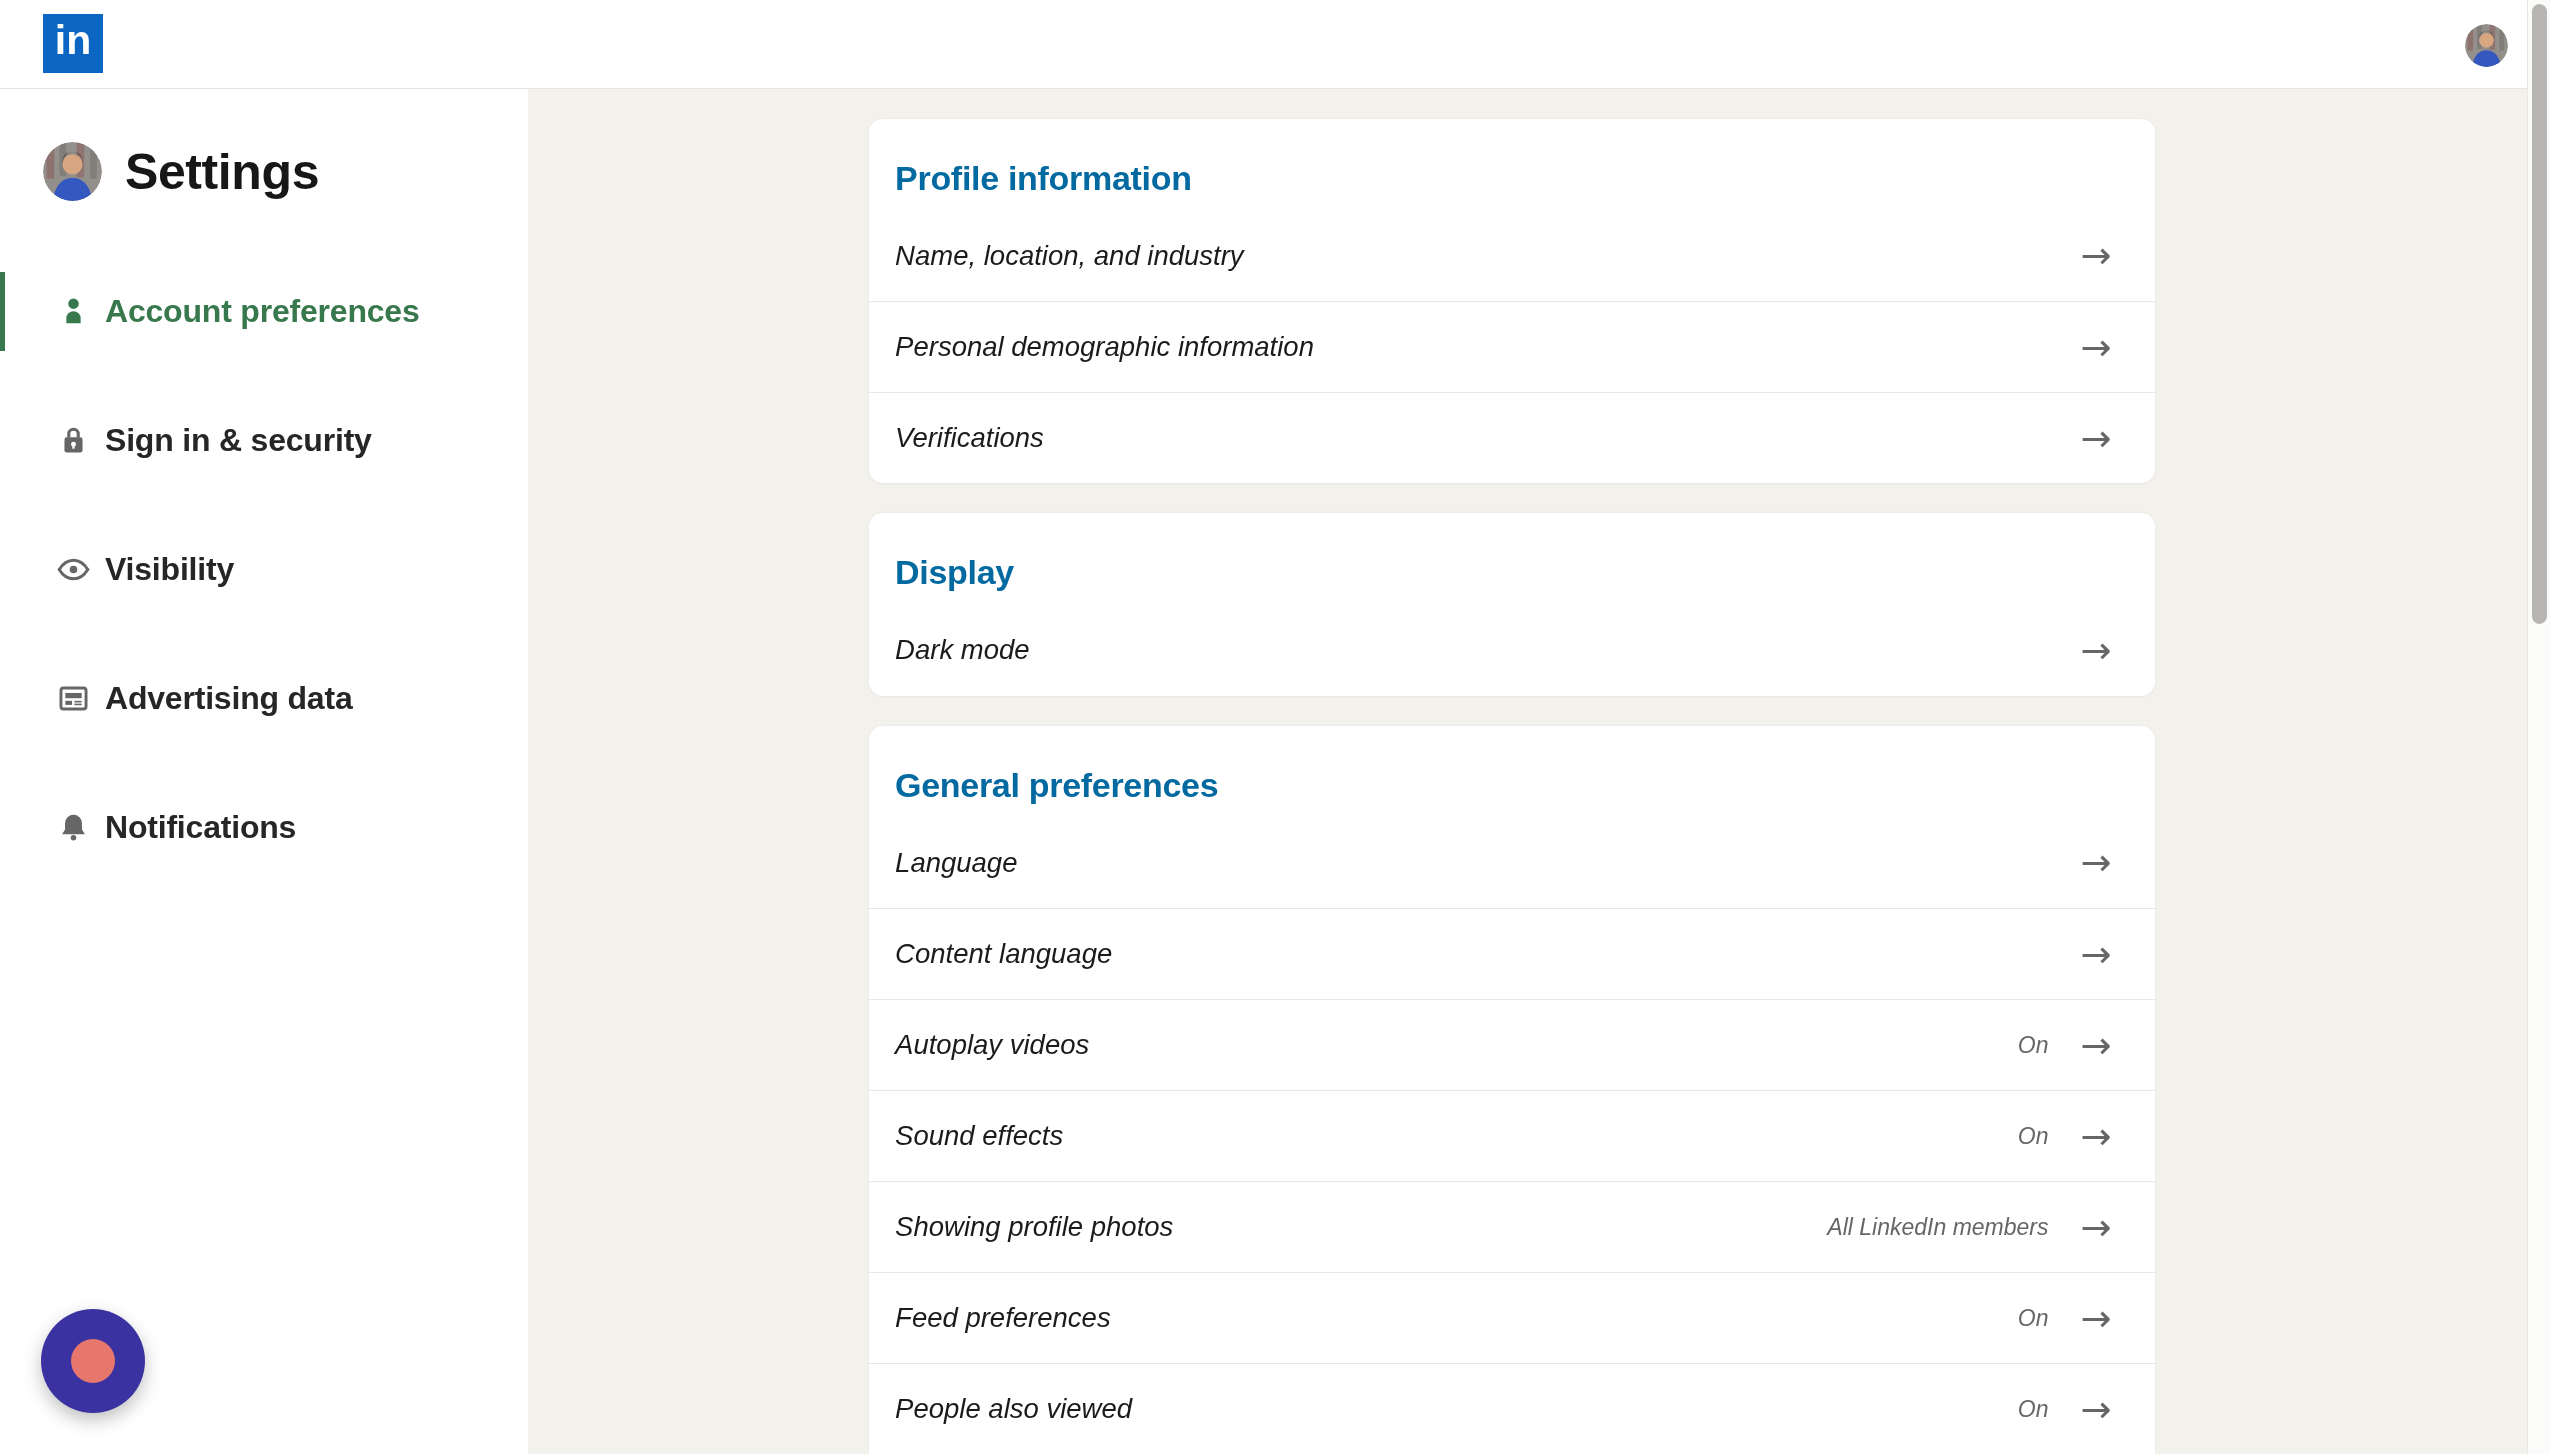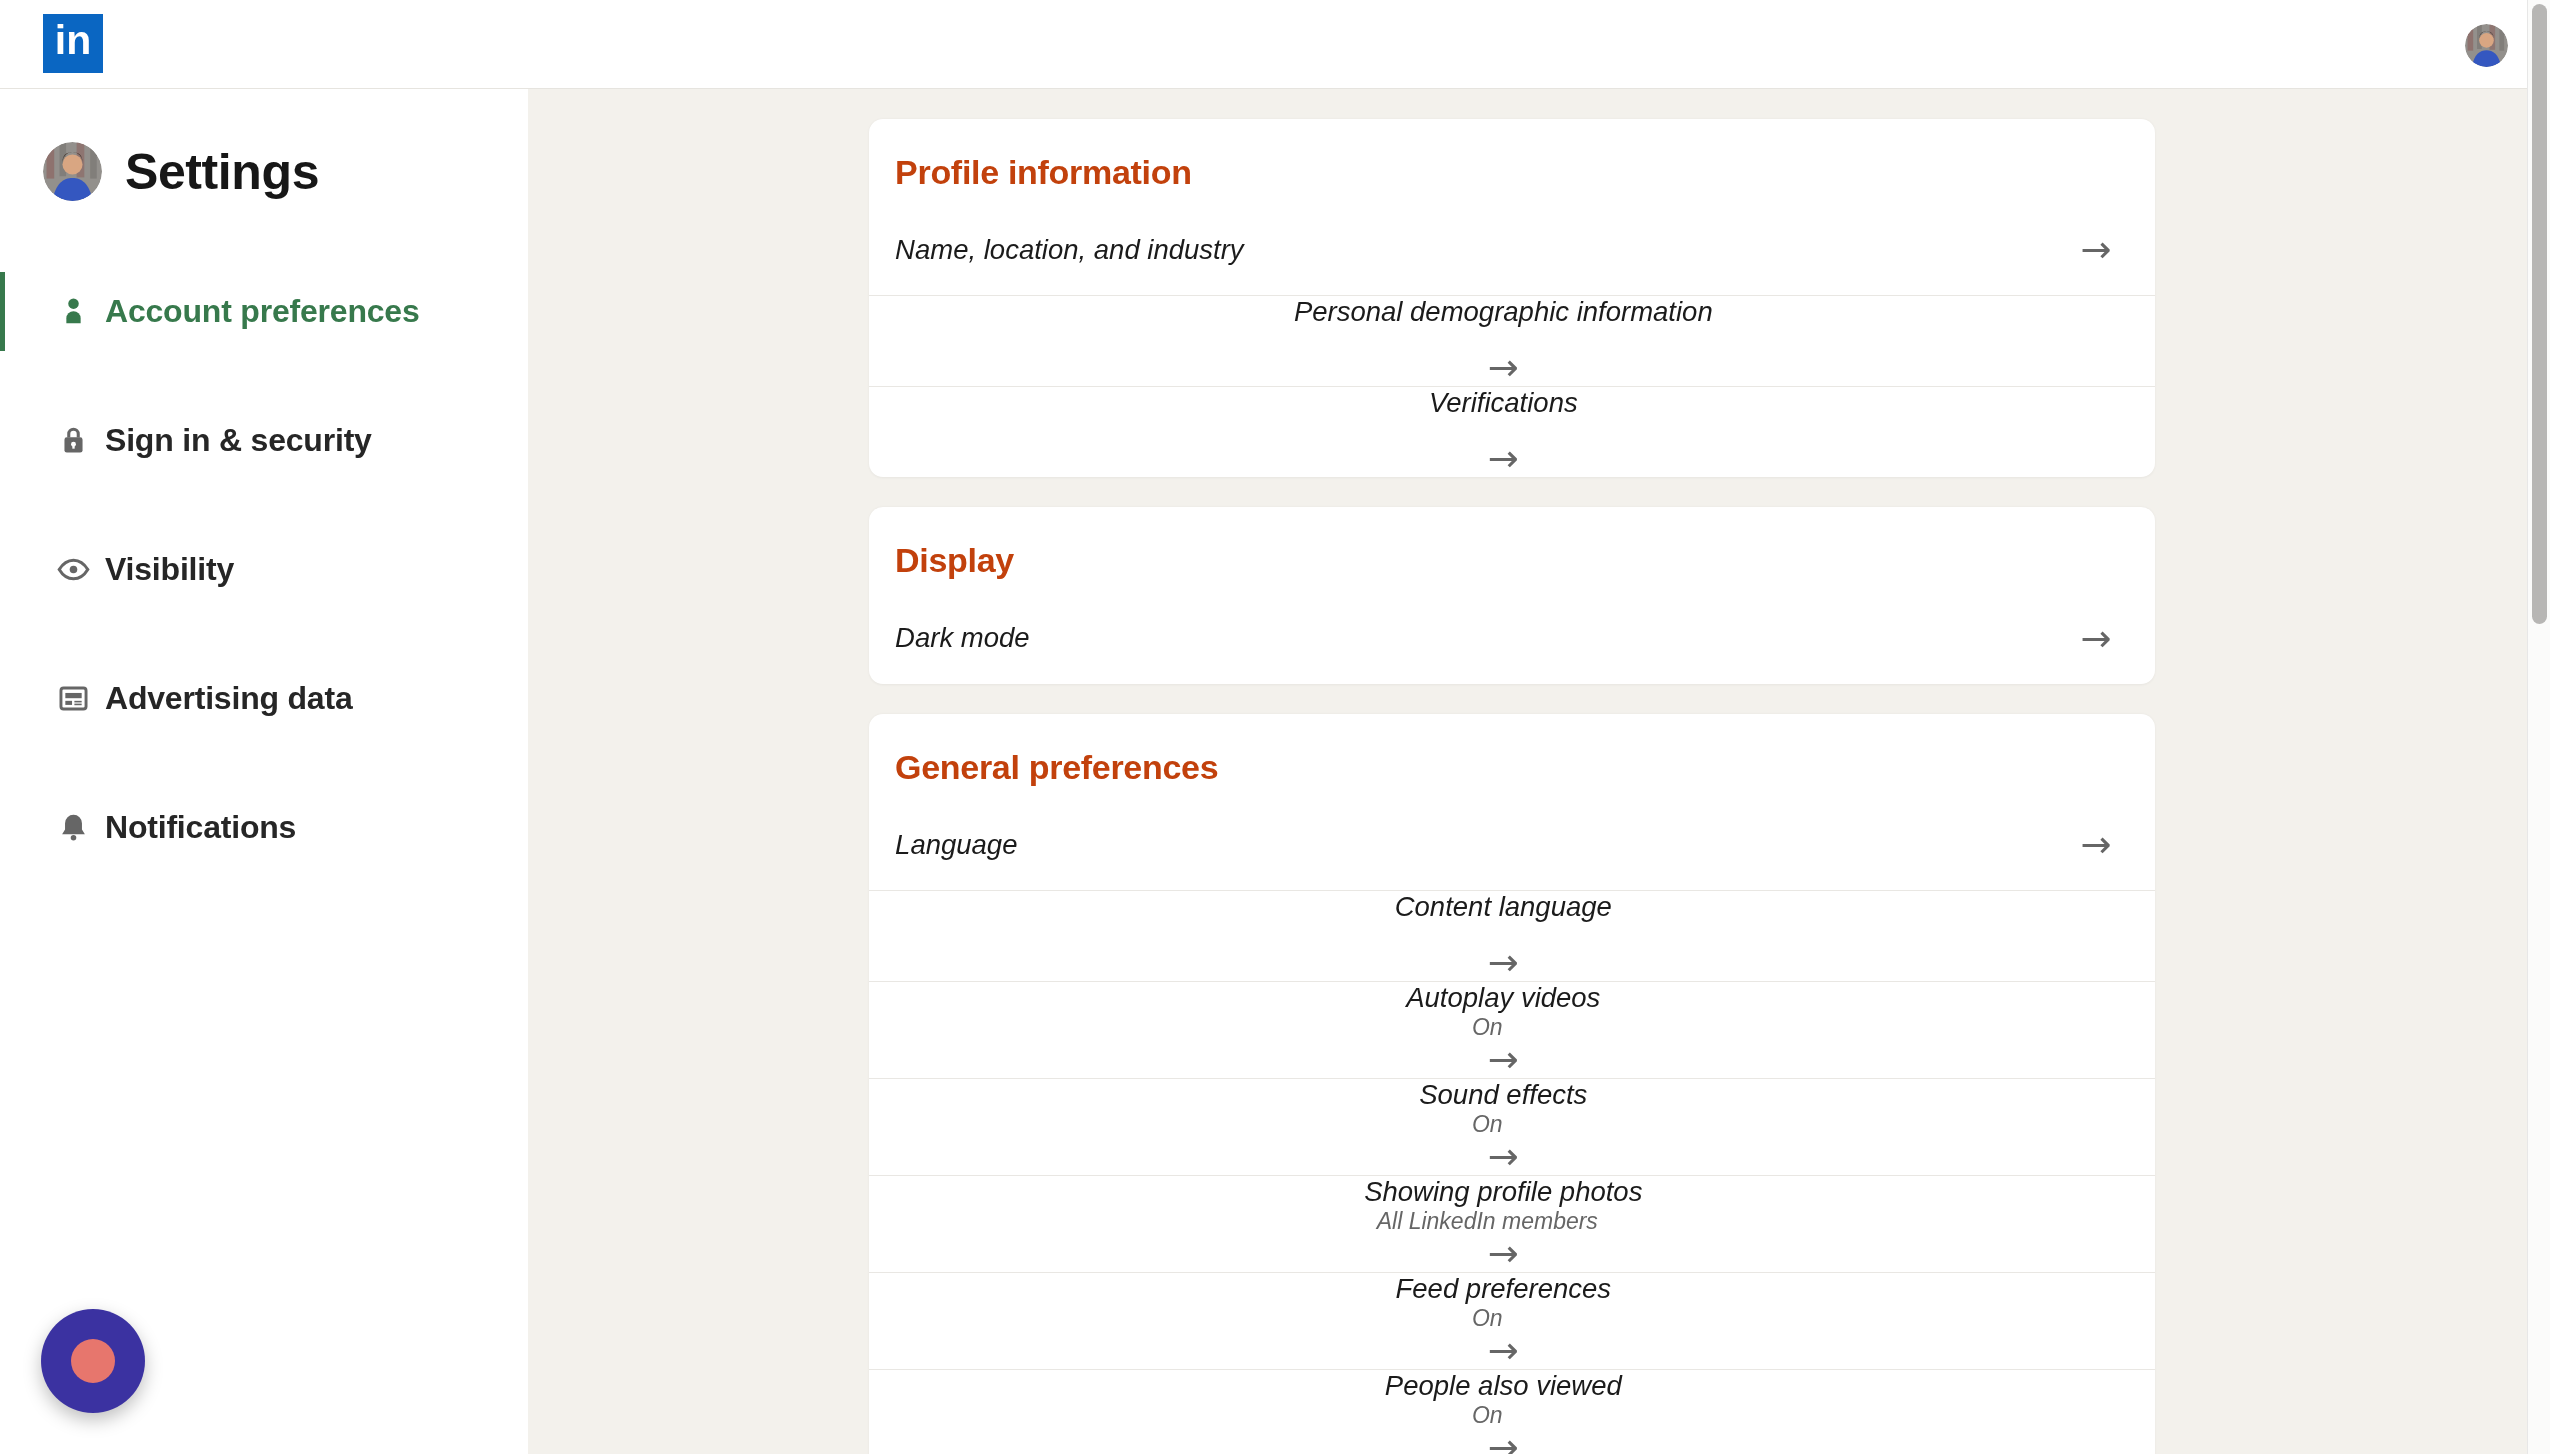--- a/index.html
+++ b/index.html
@@ -84,26 +84,26 @@
   .content{
     position:absolute;left:496px;top:89px;right:23px;bottom:0;
   }
   .cards{width:1286px;margin:30px auto 0;}
   .card{
     background:#fff;border-radius:14px;margin-bottom:30px;
     box-shadow:0 0.9px 2.7px rgba(0,0,0,0.05);
     overflow:hidden;
   }
   .card-head{padding:34px 39px 12.4px 26.6px;}
-  .card-title{font-size:34px;font-weight:700;color:#c2410c;letter-spacing:-0.3px;}
+  .card-title{font-size:34px;font-weight:700;color:#0369a1;letter-spacing:-0.3px;margin-top:6px;}
   .row{
     display:flex;align-items:center;
     min-height:91px;padding:0 43px 0 26.6px;cursor:pointer;font-style:italic;
   }
-  .row + .row{border-top:1.8px solid var(--sep);flex-direction:column;}
+  .row + .row{border-top:1.8px solid var(--sep);}
   .row-label{font-size:27.5px;color:var(--ink);flex:1;}
   .row-value{font-size:23px;color:var(--muted);margin-right:32px;}
   .row-arrow{font-size:37px;color:var(--muted);line-height:1;font-family:"DejaVu Sans",sans-serif;}
   .card:last-child .rows::after{
     content:"";display:block;height:50px;border-top:1.8px solid var(--sep);
   }
 
   
   .fab{
     position:absolute;left:41px;top:1309px;width:104px;height:104px;

